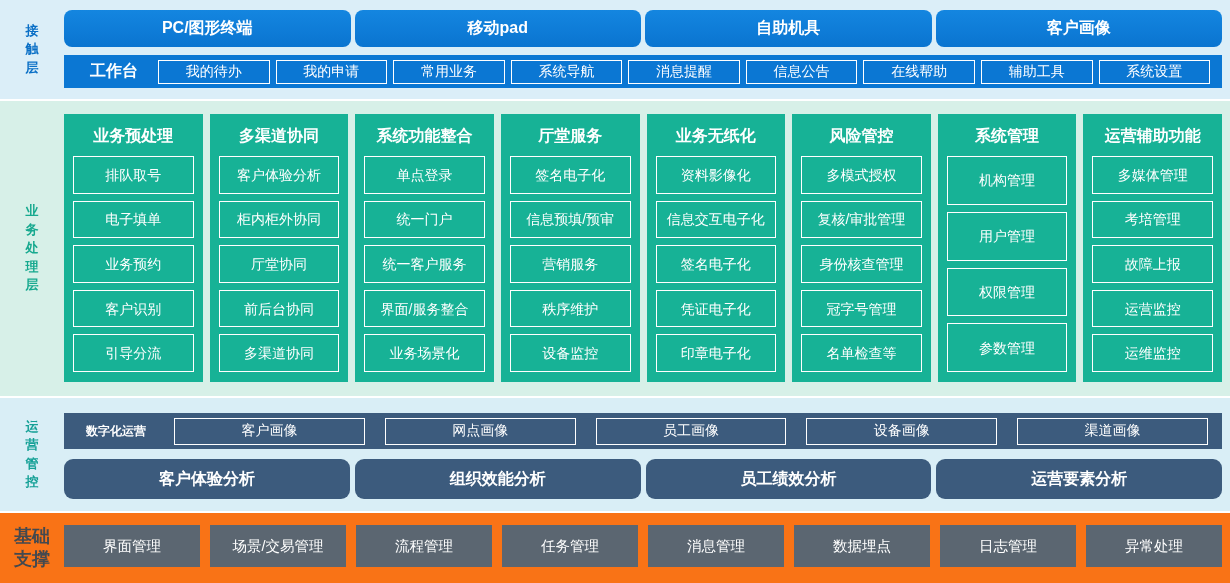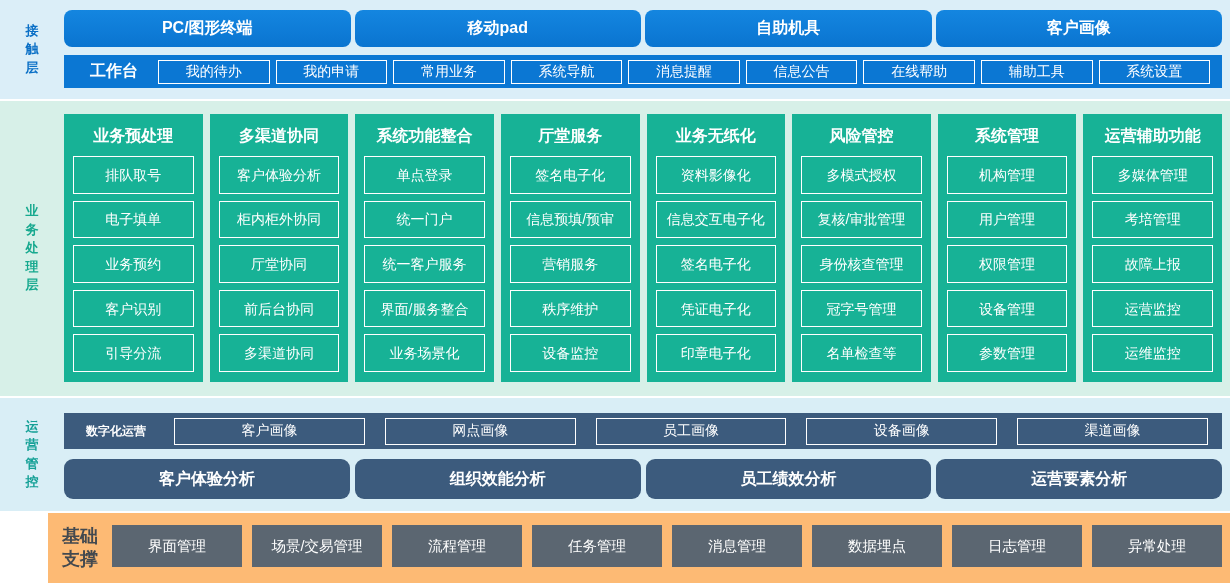--- a/index.html
+++ b/index.html
@@ -6,21 +6,21 @@
   body { margin:0; background:#ffffff; }
   .stage {
     width: 1230px; height: 583px;
     font-family: "Liberation Sans", "DejaVu Sans", sans-serif;
     display: flex; flex-direction: column; gap: 2px; background:#ffffff;
   }
   .band { display: flex; }
   .band-contact    { height: 99px;  background:#dbeef8; }
   .band-business   { height: 295px; background:#d7f0e8; }
   .band-operations { height: 113px; background:#d9eef6; }
-  .band-foundation { height: 70px;  background:#fdba74;margin-left:48px; }
+  .band-foundation { height: 70px;  background:#f97316; }
 
   .rail { width: 64px; display:flex; align-items:center; justify-content:center; font-weight:bold; }
   .vtxt { width: 1.12em; font-size: 13px; line-height: 1.42; word-break: break-all; text-align:center; }
   .v2   { width: 2.25em; font-size: 18px; line-height: 1.3; word-break: break-all; text-align:center; }
   .rail-contact    { color:#0a6fc6; }
   .rail-business   { color:#17a98f; }
   .rail-operations { color:#14a096; }
   .rail-foundation { color:#43494f; }
 
   .content { flex: 1; margin-right: 8px; }
@@ -173,21 +173,20 @@
             <div class="cell">名单检查等</div>
           </div>
         </div>
 
         <div class="col">
           <div class="col-title">系统管理</div>
           <div class="col-items">
             <div class="cell">机构管理</div>
             <div class="cell">用户管理</div>
             <div class="cell">权限管理</div>
-            <div class="cell">设备管理</div>
             <div class="cell">参数管理</div>
           </div>
         </div>
 
         <div class="col">
           <div class="col-title">运营辅助功能</div>
           <div class="col-items">
             <div class="cell">多媒体管理</div>
             <div class="cell">考培管理</div>
             <div class="cell">故障上报</div>

